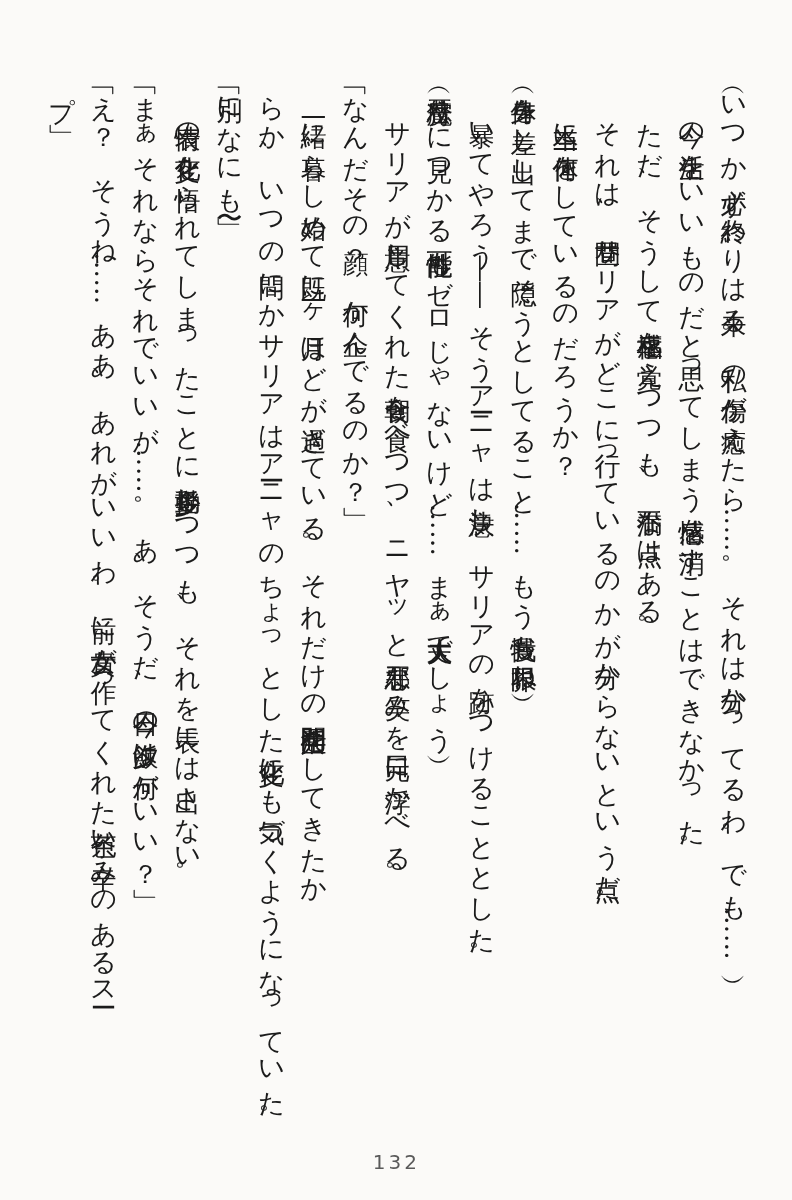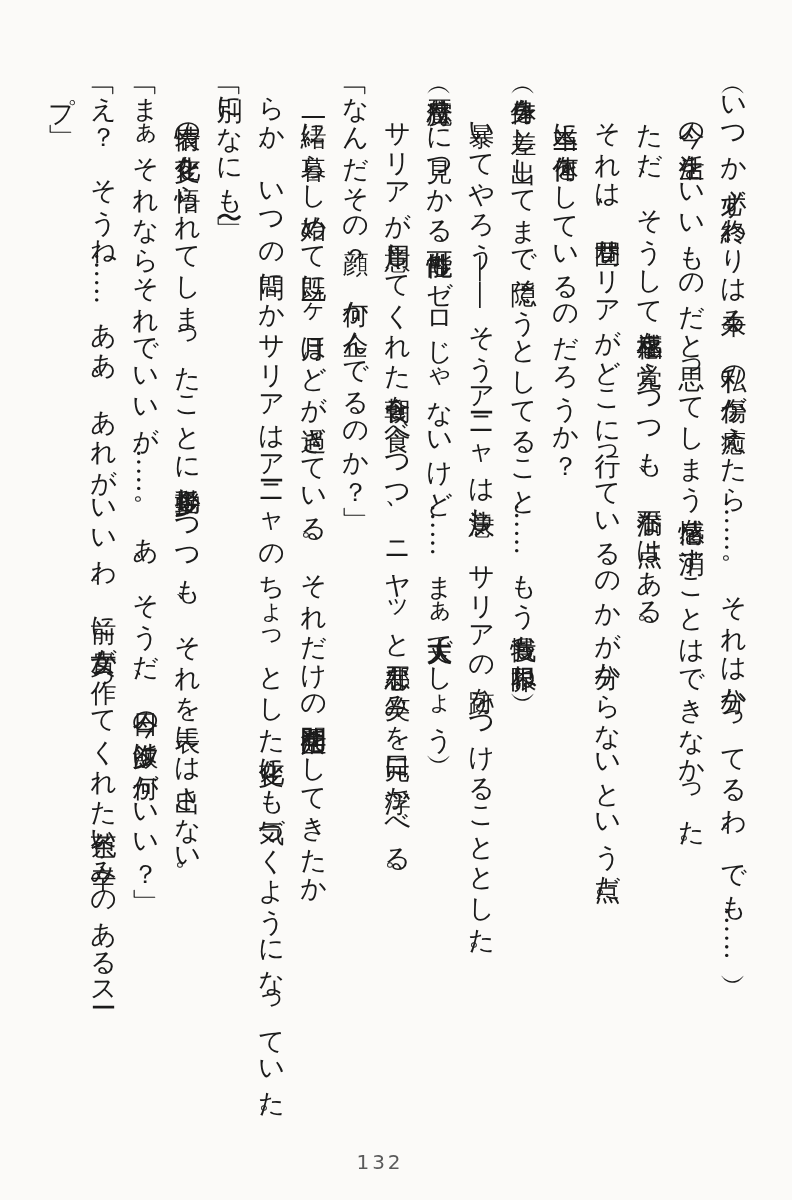--- a/index.html
+++ b/index.html
@@ -32,21 +32,21 @@
   }
   .text-line {
     height: 100%;
     overflow: visible;
   }
   .page-number {
     position: absolute;
     top: 1150px;
     left: 340px;
     width: 80px;
-    text-align: center;
+    text-align: right;
     font-family: "DejaVu Sans", "Liberation Sans", sans-serif;
     font-size: 20px;
     letter-spacing: 3px;
     color: #5a5a5a;
   }
 </style>
 </head>
 <body>
 
 <div class="page">

